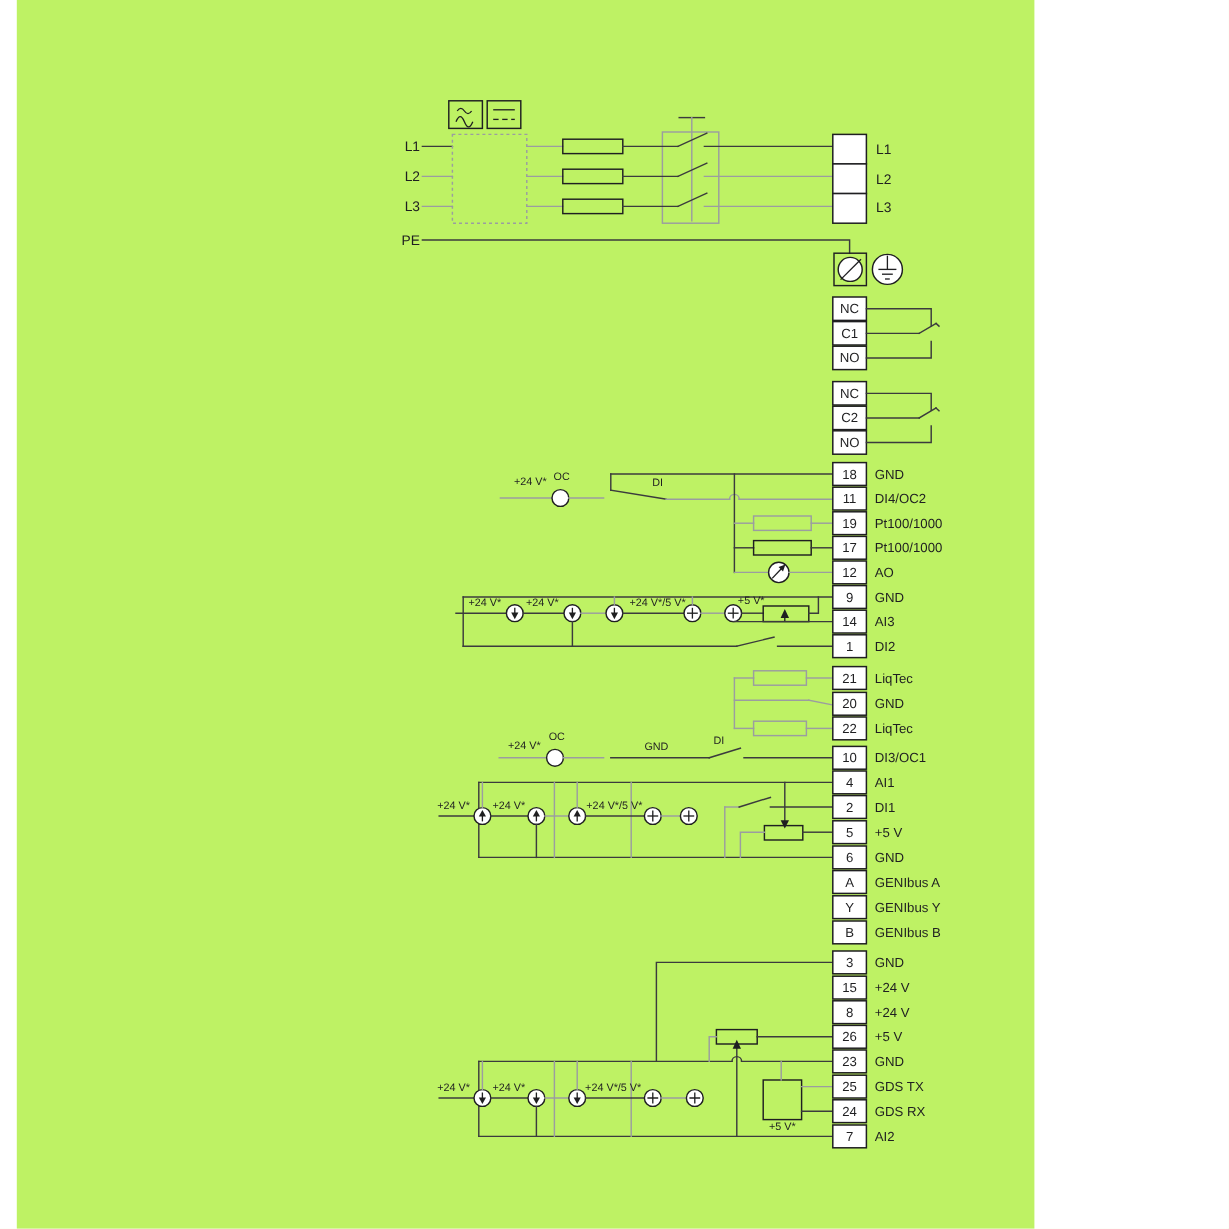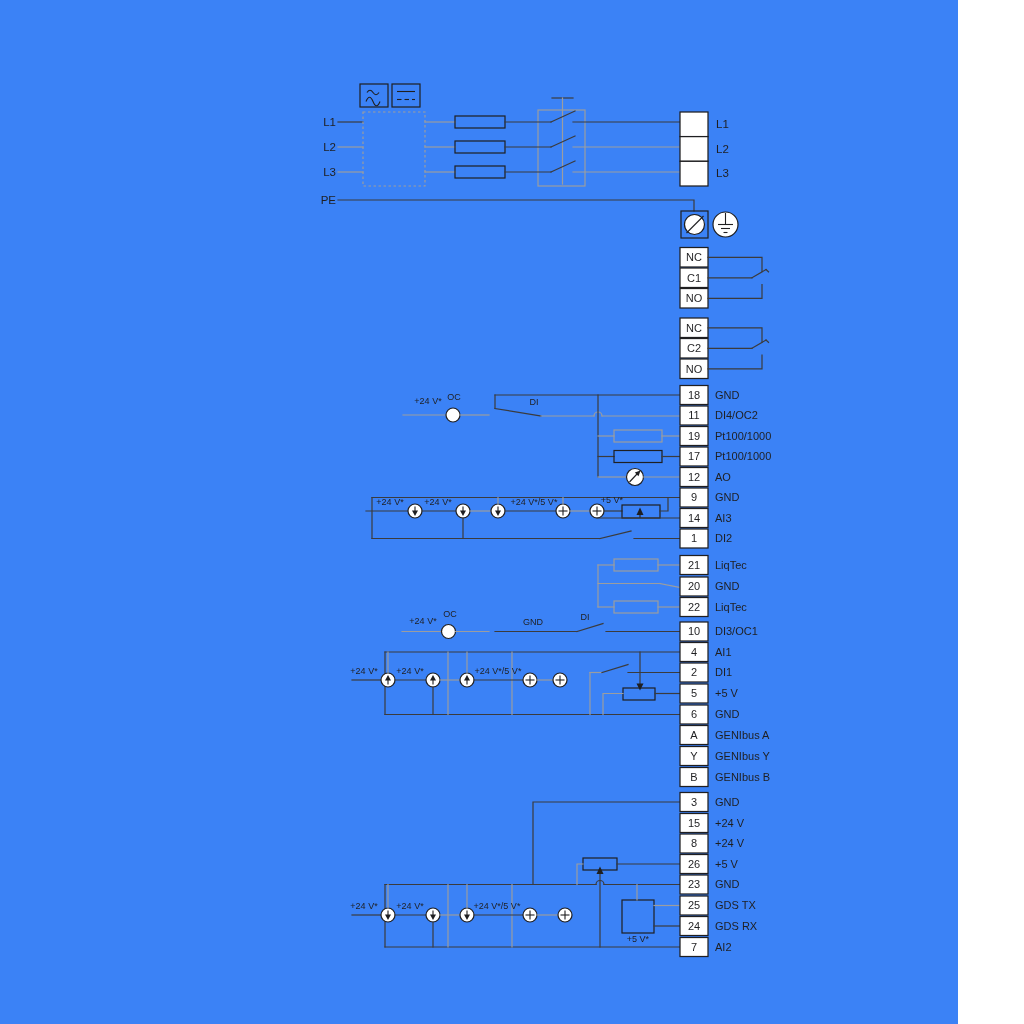--- a/index.html
+++ b/index.html
@@ -1,16 +1,16 @@
 <!DOCTYPE html>
 <html><head>
 <meta charset="utf-8">
 <style>
   html,body{margin:0;padding:0;background:#fff;}
-  #canvas{width:958px;height:1024px;position:relative;background:#3b82f6;}
+  #canvas{width:848px;height:1024px;position:relative;background:#bef264;margin-left:14px;}
   svg{font-family:"Liberation Sans","DejaVu Sans",sans-serif;}
   .wd{stroke:#3b3b3d;stroke-width:1.2;fill:none;stroke-linecap:square;}
   .wl{stroke:#9b9da0;stroke-width:1.2;fill:none;stroke-linecap:square;}
   .cell{fill:#ffffff;stroke:#1f1f21;stroke-width:1.25;}
   .box{fill:none;stroke:#1f1f21;stroke-width:1.2;}
   .boxl{fill:none;stroke:#9b9da0;stroke-width:1.2;}
   .sym{fill:#ffffff;stroke:#1f1f21;stroke-width:1.2;}
   .ik{stroke:#1f1f21;stroke-width:1.1;fill:none;}
   .if{fill:#1f1f21;stroke:none;}
   .t{font-size:11px;fill:#1f1f21;}

